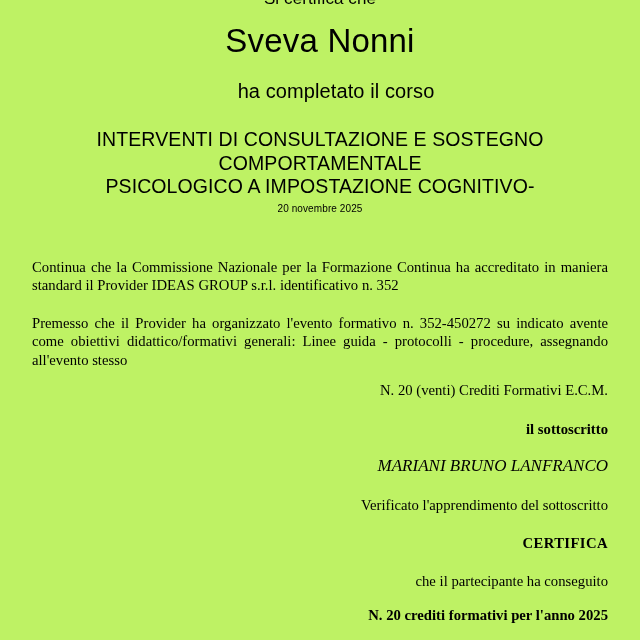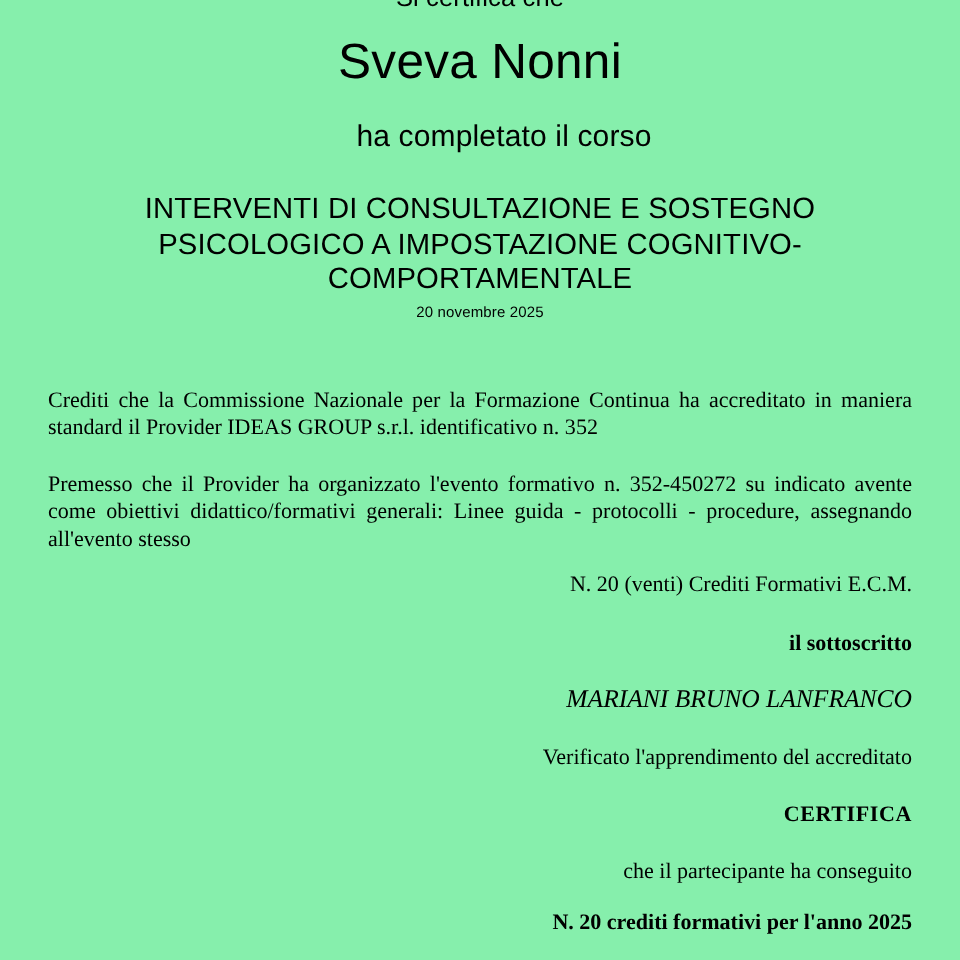--- a/index.html
+++ b/index.html
@@ -14,21 +14,21 @@
     overflow: hidden;
     color: #000000;
     font-family: "Liberation Serif", "DejaVu Serif", serif;
     -webkit-font-smoothing: antialiased;
   }
 
   #certificate-page {
     position: relative;
     width: 640px;
     height: 640px;
-    background: #86efac;
+    background: #bef264;
     overflow: hidden;
   }
 
   
   .sans {
     font-family: "Liberation Sans", "DejaVu Sans", sans-serif;
     text-align: center;
   }
 
   #intro-line {
@@ -130,37 +130,37 @@
 <div id="certificate-page">
 
   <div class="sans" id="intro-line">Si certifica che</div>
 
   <div class="sans" id="participant-name">Sveva Nonni</div>
 
   <div class="sans" id="completion-line">ha completato il corso</div>
 
   <div class="sans" id="course-title">
     <span class="title-line">INTERVENTI DI CONSULTAZIONE E SOSTEGNO</span>
+    <span class="title-line">COMPORTAMENTALE</span>
     <span class="title-line">PSICOLOGICO A IMPOSTAZIONE COGNITIVO-</span>
-    <span class="title-line">COMPORTAMENTALE</span>
   </div>
 
   <div class="sans" id="course-date">20 novembre 2025</div>
 
-  <p class="body-block justified" id="para-accredito"><span>Crediti che la </span><b>Commissione Nazionale per la Formazione Continua</b><span>  ha accreditato in maniera standard il Provider IDEAS GROUP s.r.l. identificativo n. 352</span></p>
+  <p class="body-block justified" id="para-accredito"><span>Continua che la </span><b>Commissione Nazionale per la Formazione Continua</b><span>  ha accreditato in maniera standard il Provider IDEAS GROUP s.r.l. identificativo n. 352</span></p>
 
   <p class="body-block justified" id="para-evento">Premesso che il Provider ha organizzato l'evento formativo n. 352-450272 su indicato avente come obiettivi didattico/formativi generali: Linee guida - protocolli - procedure, assegnando all'evento stesso</p>
 
   <div class="centered-line" id="line-crediti">N. 20 (venti) Crediti Formativi E.C.M.</div>
 
   <div class="centered-line" id="line-sottoscritto">il sottoscritto</div>
 
   <div class="centered-line" id="line-signer">MARIANI BRUNO LANFRANCO</div>
 
-  <div class="centered-line" id="line-verifica">Verificato l'apprendimento del accreditato</div>
+  <div class="centered-line" id="line-verifica">Verificato l'apprendimento del sottoscritto</div>
 
   <div class="centered-line" id="line-certifica">CERTIFICA</div>
 
   <div class="centered-line" id="line-conseguito">che il partecipante ha conseguito</div>
 
   <div class="centered-line" id="line-credits-year">N. 20 crediti formativi per l'anno 2025</div>
 
 </div>
 
 </body></html>

